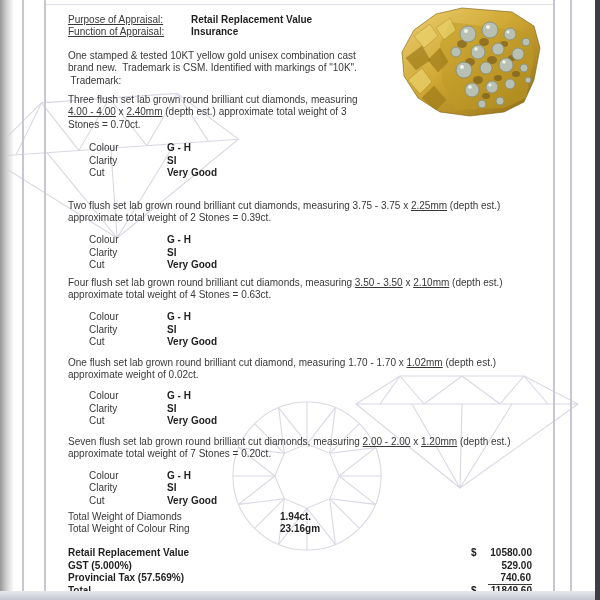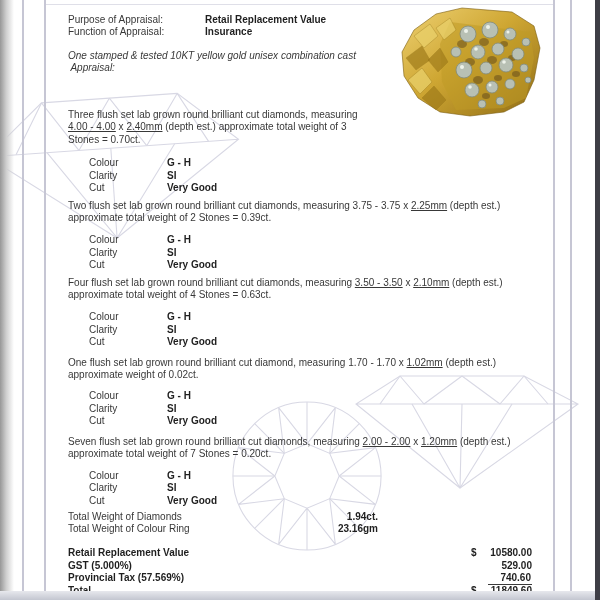--- a/index.html
+++ b/index.html
@@ -6,29 +6,29 @@
   body{
     width:600px;height:600px;position:relative;overflow:hidden;
     background:#ffffff;
     font-family:"Liberation Sans", sans-serif;
     font-size:10px;color:#383838;
   }
   .abs{position:absolute;}
   .b{font-weight:bold;color:#1f1f1f;}
   .u{text-decoration:underline;text-underline-offset:1px;}
   .row{display:flex;line-height:12.4px;}
-  .hl{width:137px;flex:none;}
-  .intro div{line-height:12.4px;white-space:pre;font-style:italic;}
+  .hl{width:123px;flex:none;text-decoration:underline;}
+  .intro div{line-height:12.4px;white-space:pre;}
   .section{position:absolute;left:68px;z-index:2;}
   .h-line{white-space:nowrap;line-height:12.4px;}
   .grades .grow{display:flex;margin-left:21px;line-height:12.4px;}
   .glabel{width:78px;flex:none;}
   .gval{font-weight:bold;color:#1f1f1f;}
   .tot-label{position:absolute;left:68px;line-height:12.4px;z-index:2;}
-  .tot-val{position:absolute;left:280px;width:98px;text-align:right;font-weight:bold;color:#1f1f1f;line-height:12.4px;z-index:2;}
+  .tot-val{position:absolute;left:280px;width:98px;text-align:left;font-weight:bold;color:#1f1f1f;line-height:12.4px;z-index:2;}
   .money-label{position:absolute;left:68px;font-weight:bold;color:#1f1f1f;line-height:12.4px;z-index:2;}
   .money-cur{position:absolute;left:471px;font-weight:bold;color:#1f1f1f;line-height:12.4px;z-index:2;}
   .money-amt{position:absolute;right:68px;font-weight:bold;color:#1f1f1f;line-height:12.4px;z-index:2;margin-left:36px;}
   .money-amt.sum{border-bottom:1.4px solid #3a3a3a;padding-left:12px;padding-right:1px;}
   .vline{position:absolute;top:0;bottom:0;width:2px;background:#c6c6d4;z-index:3;}
   .wm{position:absolute;z-index:1;}
   .wm path, .wm circle, .wm polygon{fill:none;stroke:#d8d8e4;stroke-width:1.1;}
   #edge-left{position:absolute;left:0;top:0;bottom:0;width:14px;z-index:4;
     background:linear-gradient(to right,#979797,#cfcfcf 45%,rgba(255,255,255,0));}
   #edge-right{position:absolute;right:0;top:0;bottom:0;width:5px;background:#3e3e46;z-index:5;}
@@ -132,24 +132,25 @@
   <span class="hl">Purpose of Appraisal:</span>
     <span class="b">Retail Replacement Value</span>
 </div>
 <div class="abs row" style="left:68px;top:26px;z-index:2">
   <span class="hl">Function of Appraisal:</span>
     <span class="b">Insurance</span>
 </div>
 
 <div class="abs intro" style="left:68px;top:50px;z-index:2">
   <div>One stamped &amp; tested 10KT yellow gold unisex combination cast</div>
-  <div> Appraisal:</div>
-</div>
-
-<div class="section" style="top:109px">
+  <div>brand new.  Trademark is CSM. Identified with markings of "10K".</div>
+  <div> Trademark:</div>
+</div>
+
+<div class="section" style="top:94px">
   <div class="h-line"><span>Three flush set lab grown round brilliant cut diamonds, measuring</span><span class="u"></span><span></span><span class="u"></span><span></span></div>
   <div class="h-line"><span></span><span class="u">4.00 - 4.00</span><span> x </span><span class="u">2.40mm</span><span> (depth est.) approximate total weight of 3</span></div>
   <div class="h-line"><span>Stones = 0.70ct.</span></div>
   <div class="grades" style="margin-top:11px">
     <div class="grow">
         <span class="glabel">Colour</span>
         <span class="gval">G - H</span>
       </div>
     <div class="grow">
         <span class="glabel">Clarity</span>

